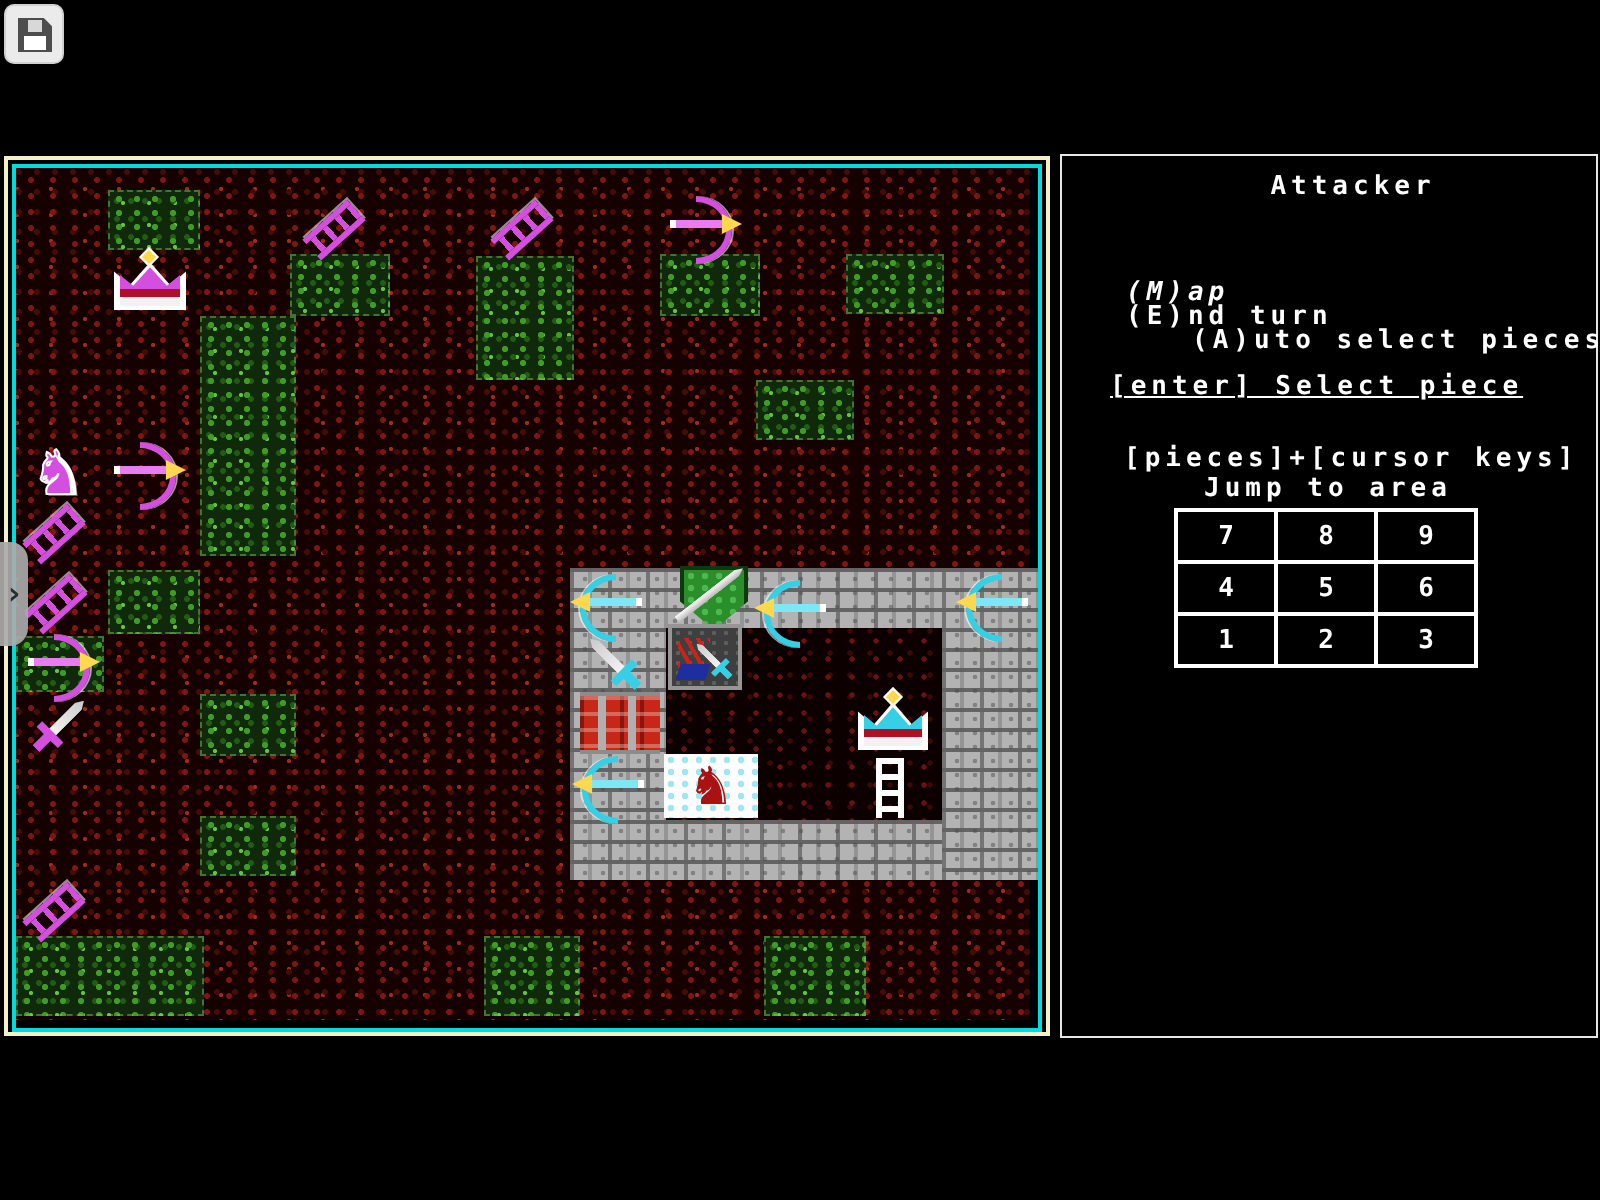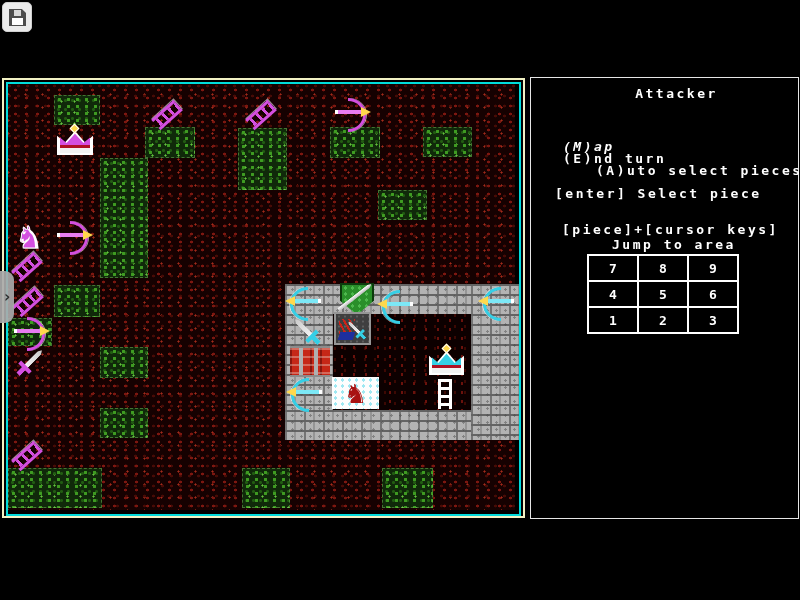--- a/index.html
+++ b/index.html
@@ -140,23 +140,23 @@
   
   .panel { position:absolute; left:530px; top:77px; width:269px; height:442px;
     background:#000; border:1px solid #e6e6e6; color:#fff; z-index:5;
     font-weight:bold; font-size:13px; letter-spacing:2.5px; white-space:pre; }
   .pline { position:absolute; left:12px; }
   .p-title  { top:8px;   width:100%; text-align:center; }
   .p-cursor { top:35px;  left:2px; }
   .p-m      { top:61px;  left:32px;font-style:italic; }
   .p-e      { top:73px;  left:32px; }
   .p-a      { top:85px;  left:26px;margin-left:39px; }
-  .p-enter  { top:108px; left:24px; }
+  .p-enter  { top:108px; left:24px;text-decoration:underline; }
   .p-shift  { top:144px; left:31px; }
-  .p-jump   { top:159px; left:81px;text-align:center; }
+  .p-jump   { top:159px; left:71px;text-align:center; }
   .keypad { position:absolute; left:56px; top:176px; border-collapse:collapse; }
   .keypad td { width:50px; height:26px; border:2px solid #fff; text-align:center;
     font-weight:bold; font-size:13px; letter-spacing:0; color:#fff; background:#000; }
 </style>
 </head>
 <body>
 
 <div class="screen">
 
   <div class="save-btn">
@@ -220,18 +220,18 @@
     </div>
   <div class="map-outer"></div>
   <div class="map-inner"></div>
 
   <div class="panel">
     <div class="pline p-title">Attacker</div>
     <div class="pline p-m">(M)ap</div>
     <div class="pline p-e">(E)nd turn</div>
     <div class="pline p-a">(A)uto select pieces</div>
     <div class="pline p-enter">[enter] Select piece</div>
-    <div class="pline p-shift">[piece]+[cursor keys]</div>
+    <div class="pline p-shift">[pieces]+[cursor keys]</div>
     <div class="pline p-jump">Jump to area</div>
     <table class="keypad"><tbody id="keypad-body"><tr><td>7</td><td>8</td><td>9</td></tr><tr><td>4</td><td>5</td><td>6</td></tr><tr><td>1</td><td>2</td><td>3</td></tr></tbody></table>
   </div>
 
 </div>
 
 </body></html>

